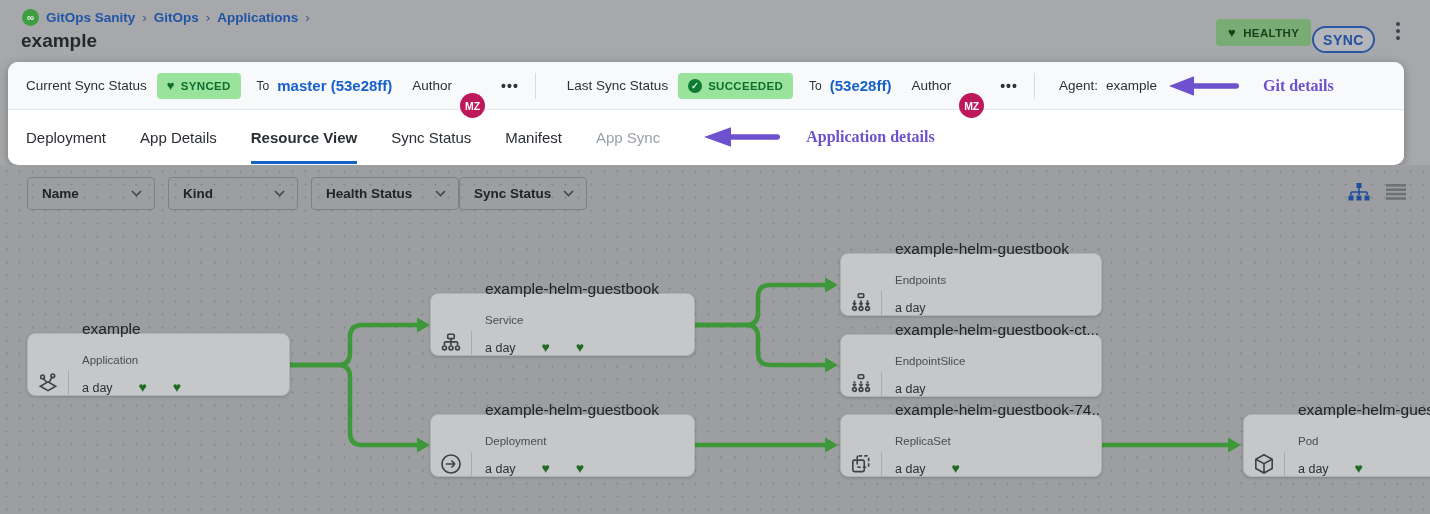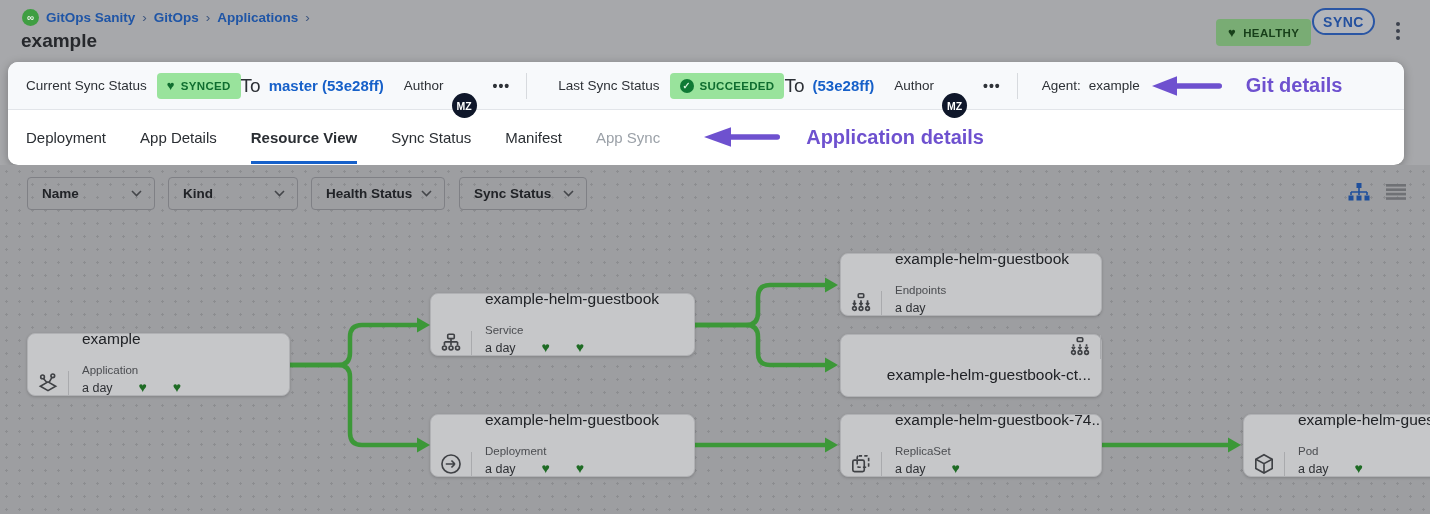--- a/index.html
+++ b/index.html
@@ -8,64 +8,64 @@
 
   
   .breadcrumb { position:absolute; left:22px; top:9px; display:flex; align-items:center; gap:7px; font-size:13.5px; font-weight:600; }
   .logo { width:17px; height:17px; border-radius:50%; background:#3f9e42; color:#e8f2e8; font-size:10px; font-weight:bold; display:flex; align-items:center; justify-content:center; }
   .crumb { color:#1f55a6; text-decoration:none; cursor:pointer; }
   .crumb-sep { color:#3e567e; font-weight:400; }
   .page-title { position:absolute; left:21px; top:30px; font-size:19px; font-weight:bold; color:#26282c; }
 
   .healthy-badge { position:absolute; left:1216px; top:19px; height:27px; padding:0 12px; background:#79ac74; border-radius:4px; display:flex; align-items:center; gap:7px; color:#173f19; font-size:11.5px; font-weight:bold; letter-spacing:.4px; }
   .healthy-badge .hrt { font-size:13px; }
-  .sync-button { position:absolute; left:1312px; top:8px; width:63px; height:27px; background:#b3b5ba; border:2px solid #2a56a4; border-radius:14px; color:#24509e; font-size:14px; font-weight:bold; letter-spacing:.5px; display:flex; align-items:center; justify-content:center; cursor:pointer; }
+  .sync-button { position:absolute; left:1312px; top:26px; width:63px; height:27px; background:#b3b5ba; border:2px solid #2a56a4; border-radius:14px; color:#24509e; font-size:14px; font-weight:bold; letter-spacing:.5px; display:flex; align-items:center; justify-content:center; cursor:pointer; }
   .kebab { position:absolute; left:1392px; top:22px; width:12px; display:flex; flex-direction:column; align-items:center; gap:3px; cursor:pointer; }
   .kebab i { width:4px; height:4px; border-radius:50%; background:#3c414d; }
 
   
   .card { position:absolute; left:8px; top:62px; width:1396px; height:103px; background:#ffffff; border-radius:10px; box-shadow:0 2px 10px rgba(0,0,0,.28); overflow:hidden; }
   .sync-row { height:48px; background:#f7f9fb; border-bottom:1px solid #e2e5e9; display:flex; align-items:center; padding:0 18px; }
   .lbl { font-size:13.5px; color:#2d3136; white-space:nowrap; }
   .status-badge { margin-left:10px; height:26px; padding:0 10px; background:#99e39c; border-radius:4px; display:flex; align-items:center; gap:6px; color:#0f6d2f; font-size:11.5px; font-weight:bold; letter-spacing:.3px; white-space:nowrap; }
   .status-badge .hrt { font-size:13px; }
   .check-circle { width:14px; height:14px; border-radius:50%; background:#0f7a35; color:#d9f5dd; font-size:9.5px; font-weight:bold; display:flex; align-items:center; justify-content:center; }
-  .to-lbl { font-size:19px; color:#2d3136; }
+  .to-lbl { margin-left:16px; font-size:12px; color:#2d3136; }
   .rev { margin-left:8px; font-size:15px; font-weight:bold; color:#1660c9; cursor:pointer; white-space:nowrap; }
   .author-lbl { margin-left:20px; font-size:13.5px; color:#2d3136; }
-  .avatar { margin-left:8px; width:25px; height:25px; border-radius:50%; background:#0f172a; color:#fff; font-size:10.5px; font-weight:bold; display:flex; align-items:center; justify-content:center;margin-top:40px; }
+  .avatar { margin-left:8px; width:25px; height:25px; border-radius:50%; background:#be185d; color:#fff; font-size:10.5px; font-weight:bold; display:flex; align-items:center; justify-content:center;margin-top:40px; }
   .more-dots { margin-left:16px; color:#2f3338; font-size:14px; font-weight:bold; letter-spacing:1px; cursor:pointer; }
   .vdiv { margin-left:16px; width:1px; height:26px; background:#d7dade; }
   .lbl2 { margin-left:31px; }
   .agent-lbl { margin-left:24px; font-size:13.5px; color:#2d3136; }
   .agent-val { margin-left:8px; font-size:13.5px; color:#2d3136; }
 
   .annot-arrow { flex:none; }
-  .annot-text { color:#6e51cf; font-size:20px; font-weight:bold; white-space:nowrap; }
+  .annot-text { color:#6e51cf; font-size:16px; font-weight:bold; white-space:nowrap;font-family:Liberation Serif, serif; }
 
   .tabs-row { height:54px; display:flex; align-items:stretch; padding:0 0 0 18px; background:#fff; }
   .tab { display:flex; align-items:center; margin-right:34px; font-size:15px; color:#2a2e33; cursor:pointer; white-space:nowrap; border-bottom:3px solid transparent; padding-top:3px; }
   .tab.active { font-weight:bold; border-bottom-color:#1660c9; }
   .tab.disabled { color:#9ba1a8; }
   .tabs-row .annot-arrow { align-self:center; margin-left:10px; }
   .tabs-row .annot-text { align-self:center; margin-left:24px; }
 
   
   .canvas { position:absolute; left:0; top:165px; width:1430px; height:349px; background:#9d9ea1;
     background-image:radial-gradient(#8c8d90 1px, transparent 1.2px); background-size:13px 13px; }
 
   .filter { position:absolute; height:33px; border:1.5px solid #7f8085; border-radius:4px; display:flex; align-items:center; justify-content:space-between; padding:0 12px 0 14px; font-size:13.5px; font-weight:600; color:#212327; cursor:pointer; }
   .view-toggle { position:absolute; top:183px; cursor:pointer; }
 
   .node { position:absolute; height:63px; background:#c6c7c9; border:1px solid #b0b1b4; border-radius:8px; box-shadow:0 1px 3px rgba(0,0,0,.18); display:flex; align-items:flex-end; cursor:pointer; }
   .node-icon-wrap { width:41px; display:flex; align-items:center; justify-content:center; border-right:1px solid #a9aaad; flex:none; }
   .node-body { padding:7px 10px 0 13px; overflow:hidden; }
   .node-title { font-size:15.5px; color:#202226; white-space:nowrap; }
   .node-kind { font-size:11.5px; color:#4a4c50; margin-top:16px; white-space:nowrap; }
-  .node-age-row { font-size:12.5px; color:#2e3034; margin-top:3px; white-space:nowrap; }
+  .node-age-row { font-size:12.5px; color:#2e3034; margin-top:13px; white-space:nowrap; }
   .node-hearts { color:#1e6b24; font-size:14px; margin-left:26px; word-spacing:22px; }
 
   svg { display:block; }
 </style>
 </head>
 <body>
 
 <div id="stage">
 
   <div class="breadcrumb">
@@ -149,21 +149,21 @@
       <svg width="11" height="7" viewBox="0 0 11 7">
           <path d="M1 1 L5.5 5.5 L10 1" stroke="#44464a" stroke-width="1.6" fill="none"></path>
         </svg>
     </div>
     <div class="filter" style="left:168px; top:12px; width:130px;">
       <span>Kind</span>
       <svg width="11" height="7" viewBox="0 0 11 7">
           <path d="M1 1 L5.5 5.5 L10 1" stroke="#44464a" stroke-width="1.6" fill="none"></path>
         </svg>
     </div>
-    <div class="filter" style="left:311px; top:12px; width:134px;">
+    <div class="filter" style="left:311px; top:12px; width:148px;">
       <span>Health Status</span>
       <svg width="11" height="7" viewBox="0 0 11 7">
           <path d="M1 1 L5.5 5.5 L10 1" stroke="#44464a" stroke-width="1.6" fill="none"></path>
         </svg>
     </div>
     <div class="filter" style="left:459px; top:12px; width:128px;">
       <span>Sync Status</span>
       <svg width="11" height="7" viewBox="0 0 11 7">
           <path d="M1 1 L5.5 5.5 L10 1" stroke="#44464a" stroke-width="1.6" fill="none"></path>
         </svg>
@@ -259,21 +259,21 @@
             <circle cx="17" cy="16" r="1.7"></circle>
         </svg>
       </div>
       <div class="node-body">
         <div class="node-title">example-helm-guestbook</div>
         <div class="node-kind">Endpoints</div>
         <div class="node-age-row"><span>a day</span><span class="node-hearts"></span></div>
       </div>
     </div>
 
-    <div class="node" style="left:840px; top:169px; width:262px;flex-direction:column;">
+    <div class="node" style="left:840px; top:169px; width:262px;">
       <div class="node-icon-wrap">
         <svg width="24" height="24" viewBox="0 0 22 22" stroke="#3f4145" stroke-width="1.5" fill="none">
           <rect x="8.5" y="2.5" width="5" height="3.5" rx="1"></rect>
           <path stroke-dasharray="2,1.6" d="M5,8.5 V12.5 M11,8.5 V12.5 M17,8.5 V12.5"></path>
           <path d="M3.6,11 L5,12.7 L6.4,11 M9.6,11 L11,12.7 L12.4,11 M15.6,11 L17,12.7 L18.4,11"></path>
           <circle cx="5" cy="16" r="1.7"></circle>
             <circle cx="11" cy="16" r="1.7"></circle>
             <circle cx="17" cy="16" r="1.7"></circle>
         </svg>
       </div>

